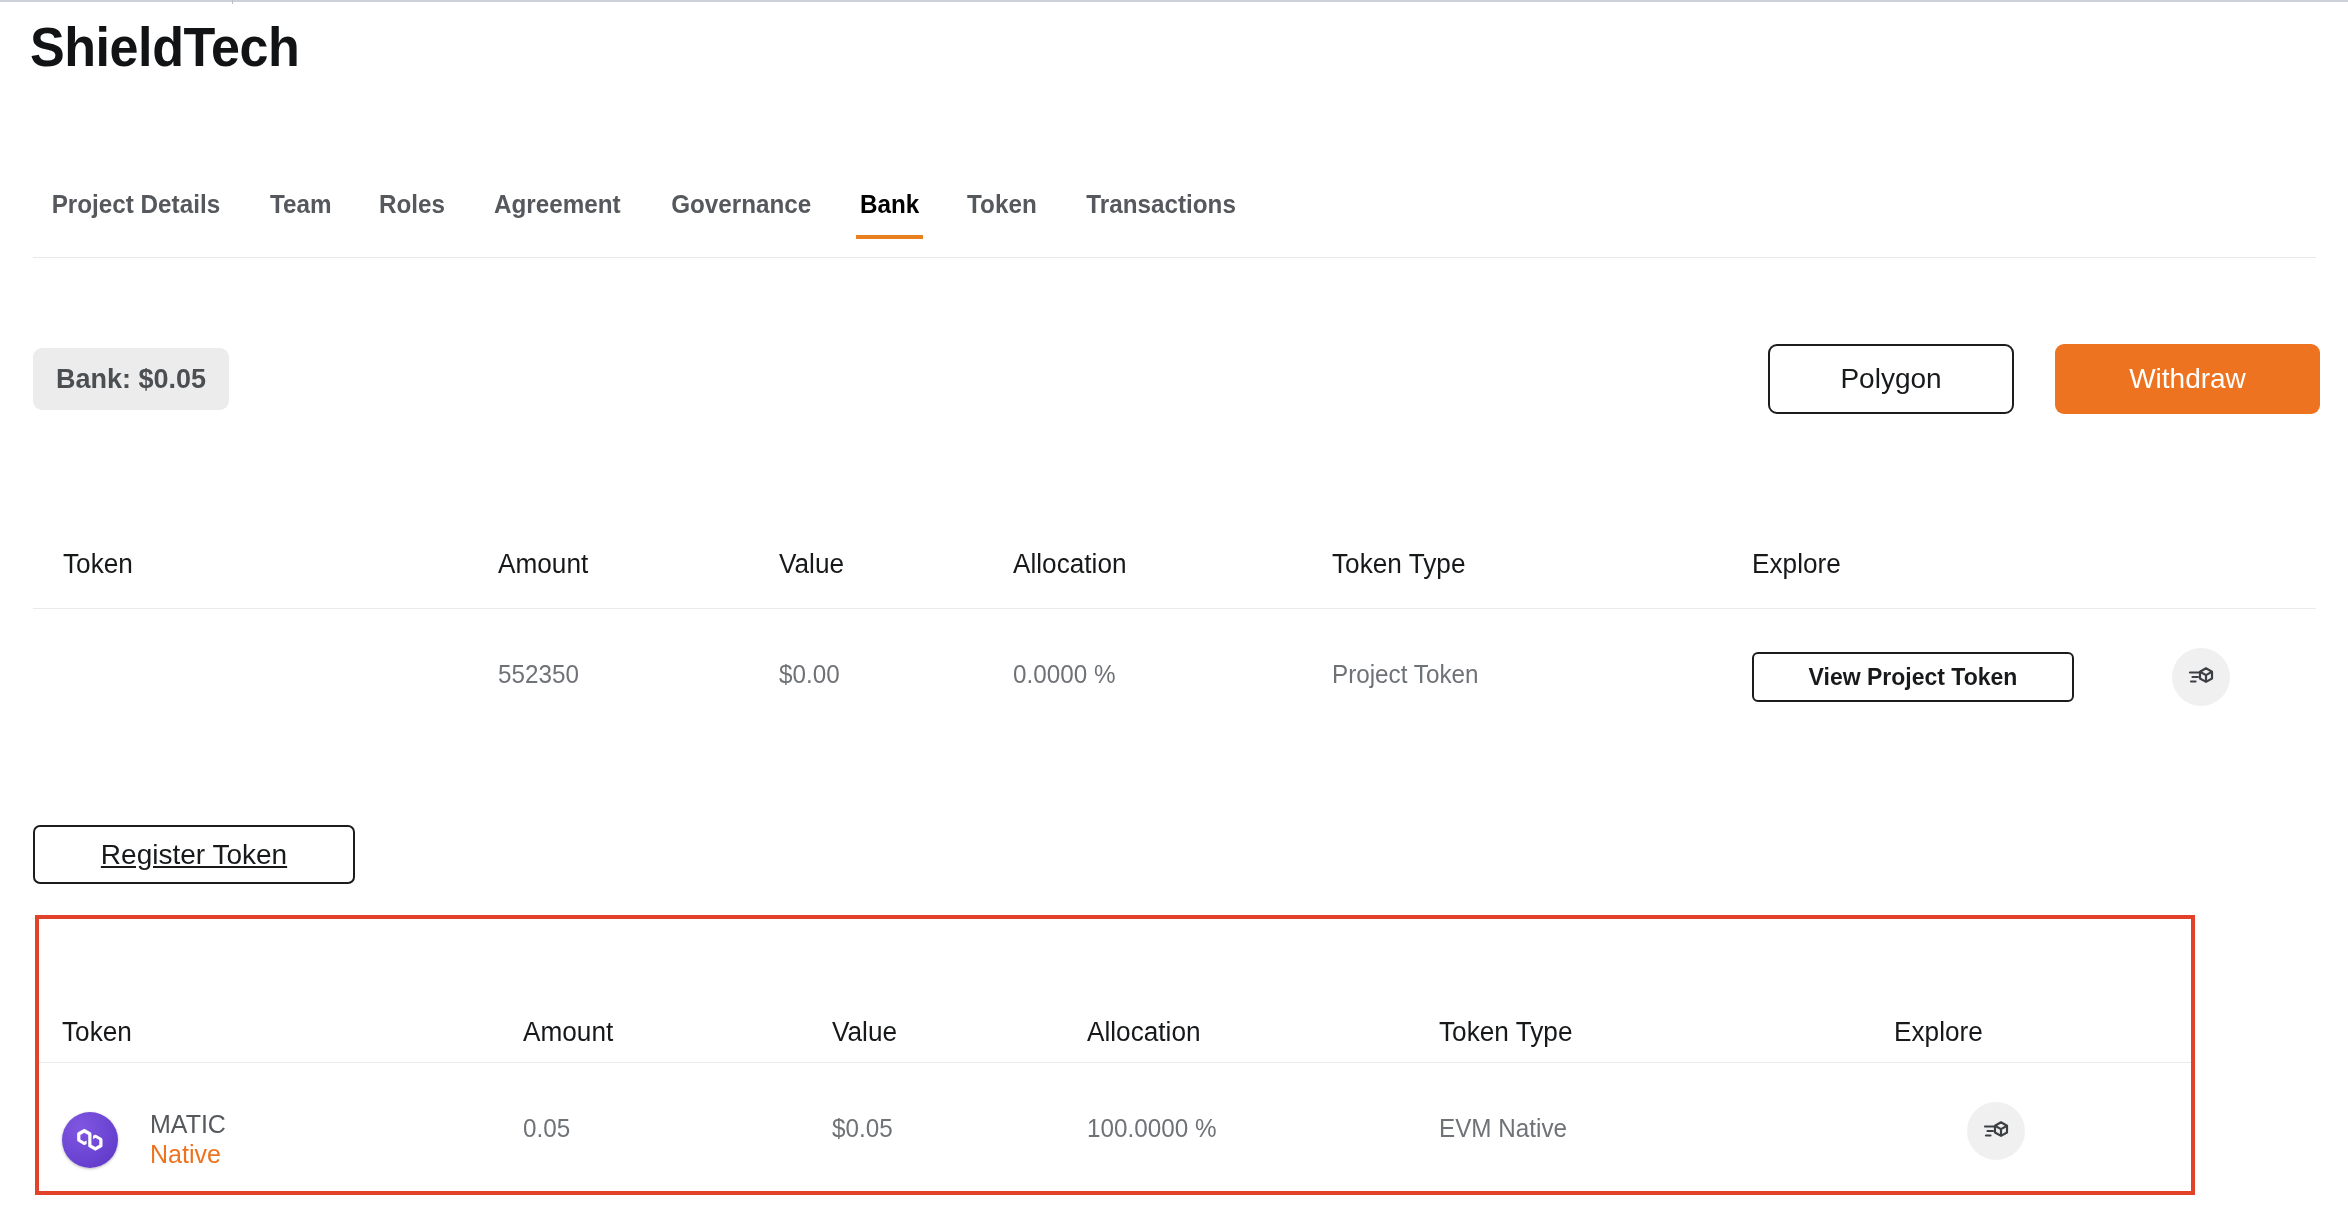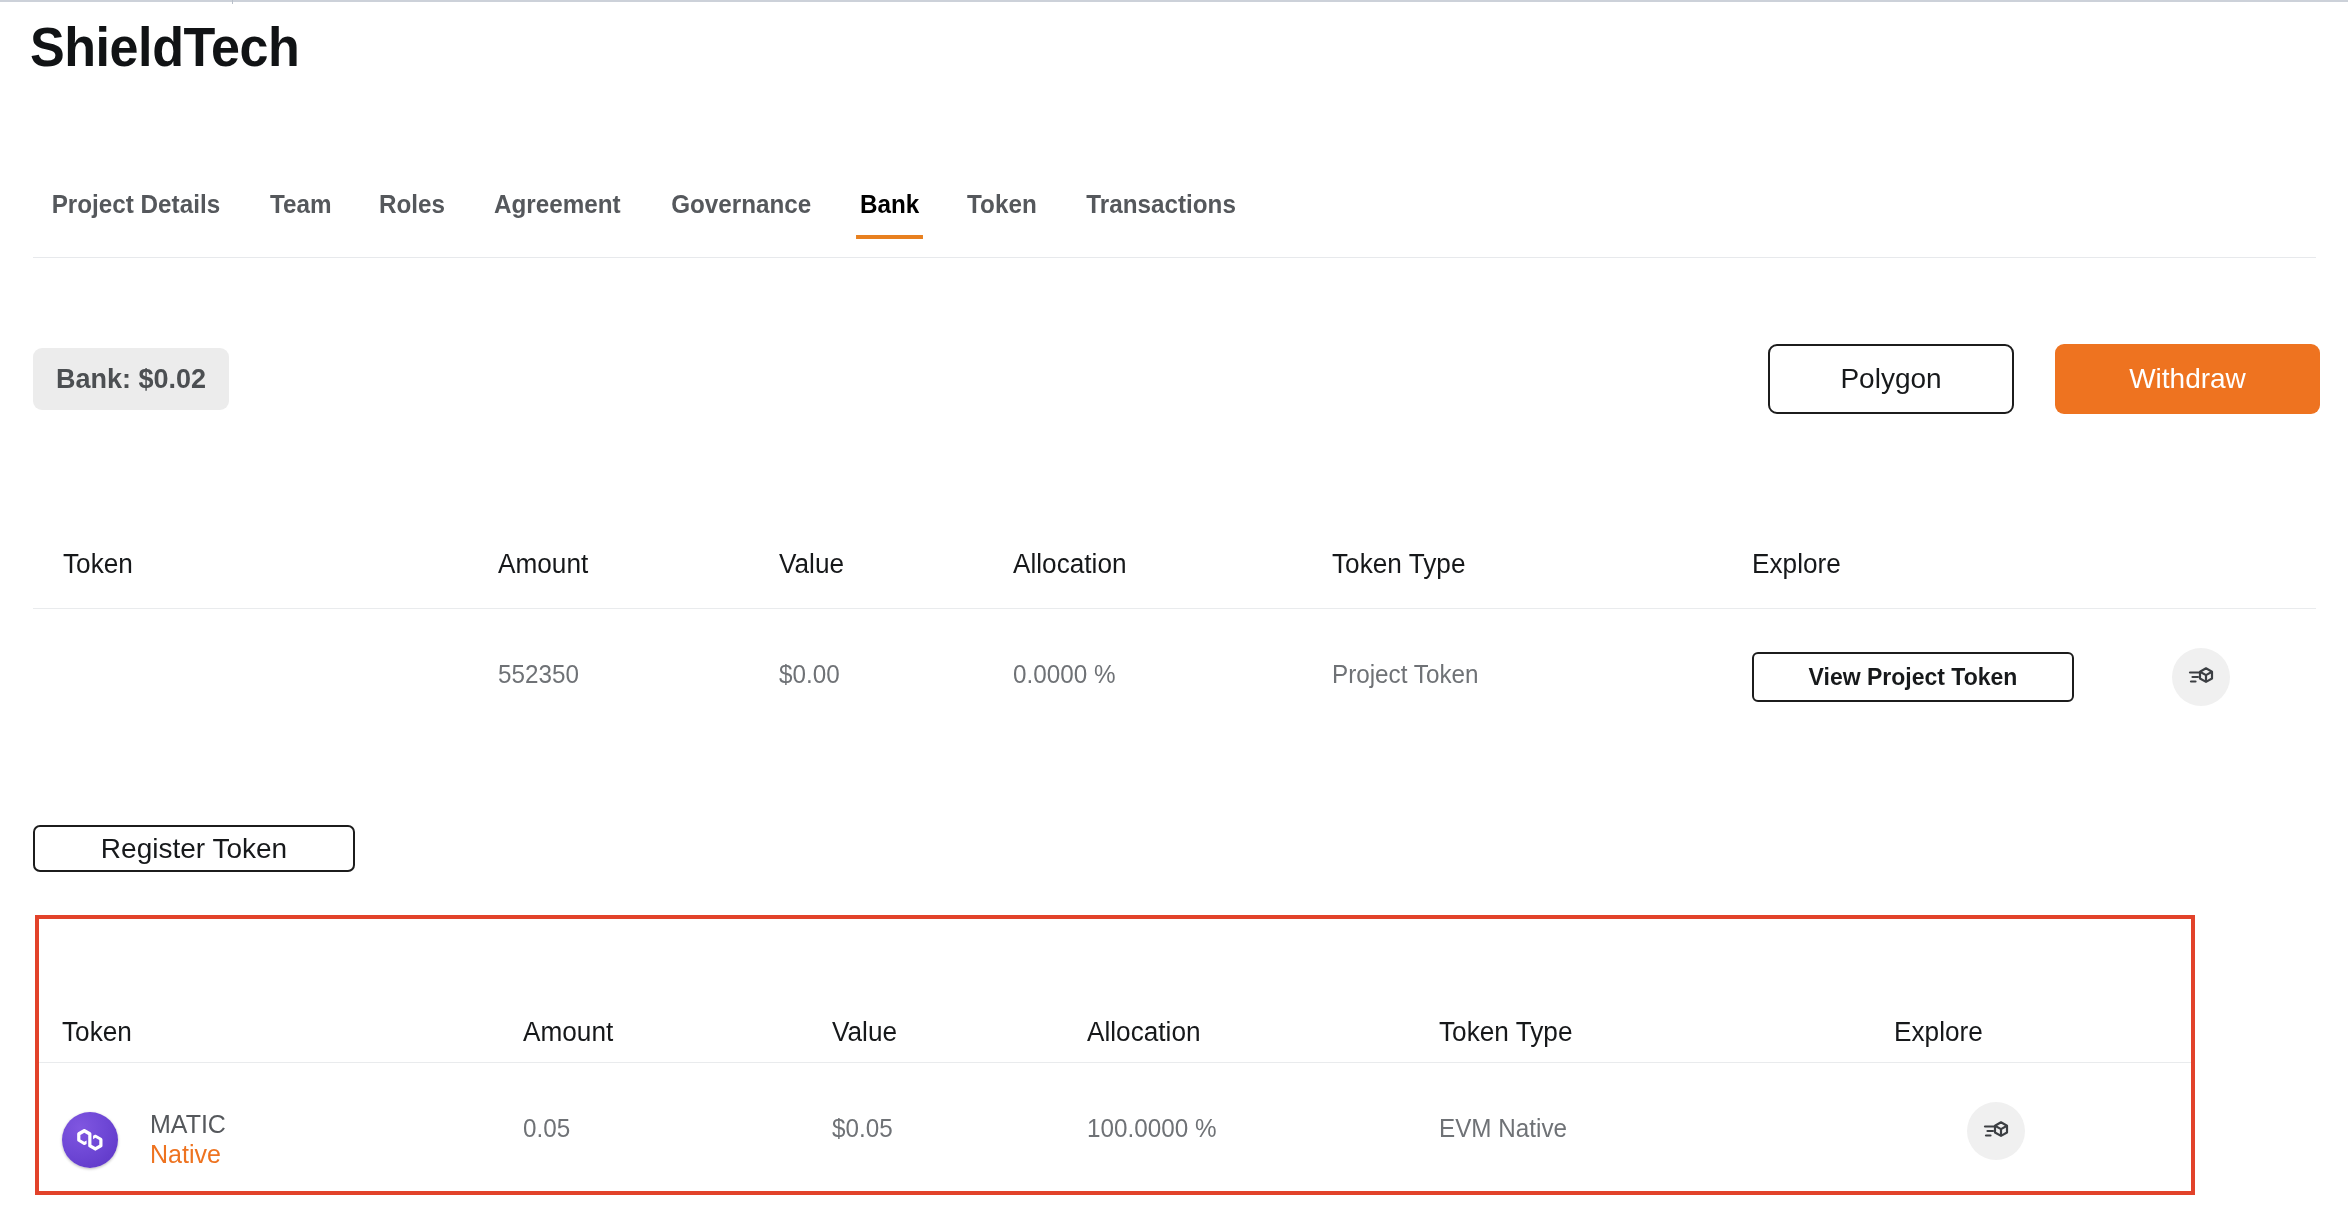--- a/index.html
+++ b/index.html
@@ -182,28 +182,29 @@
     font-size: 23px;
     font-weight: 700;
     color: #17191b;
     cursor: pointer;
     font-family: "Liberation Sans Narrow", "Liberation Sans", sans-serif;
   }
 
   .btn-register {
     position: absolute;
     left: 33px; top: 825px;
-    width: 322px; height: 47px;
+    width: 322px; height: 59px;
     display: flex; align-items: center; justify-content: center;
     background: #ffffff;
     border: 2px solid #1c1c1c;
     border-radius: 7px;
     font-size: 28px;
     color: #17191b;
     cursor: pointer;
+    text-decoration: underline;
   }
 
   
   .highlight-panel {
     position: absolute;
     left: 35px; top: 915px;
     width: 2160px; height: 280px;
     border: 4px solid #e2422a;
     background: #ffffff;
   }
@@ -221,21 +222,21 @@
   <div class="tab">Team</div>
   <div class="tab">Roles</div>
   <div class="tab">Agreement</div>
   <div class="tab">Governance</div>
   <div class="tab active">Bank</div>
   <div class="tab">Token</div>
   <div class="tab">Transactions</div>
 </div>
 <div class="tabs-rule"></div>
 
-<div class="bank-chip">Bank: $0.02</div>
+<div class="bank-chip">Bank: $0.05</div>
 <div class="btn-deposit">Polygon</div>
 <div class="btn-withdraw">Withdraw</div>
 
 <div class="table" style="left:0; top:520px; width:2348px;">
 
   <div class="thead" style="position:absolute; left:0; top:0; width:2348px; height:88px;">
     <div class="th" style="position:absolute; left:63px;">Token</div>
     <div class="th" style="position:absolute; left:498px;">Amount</div>
     <div class="th" style="position:absolute; left:779px;">Value</div>
     <div class="th" style="position:absolute; left:1013px;">Allocation</div>

